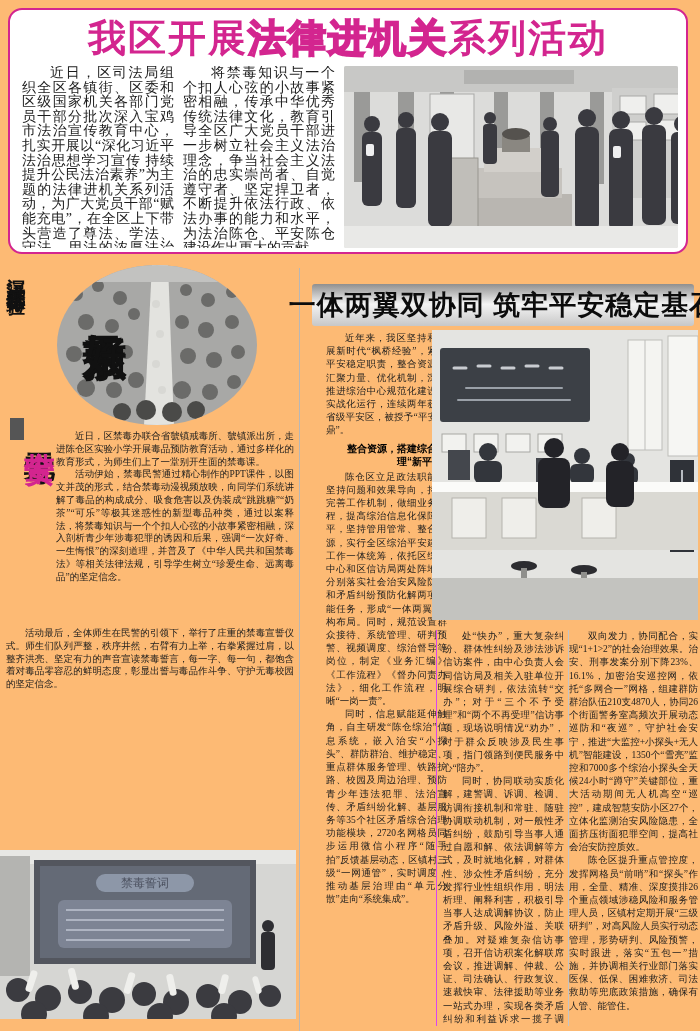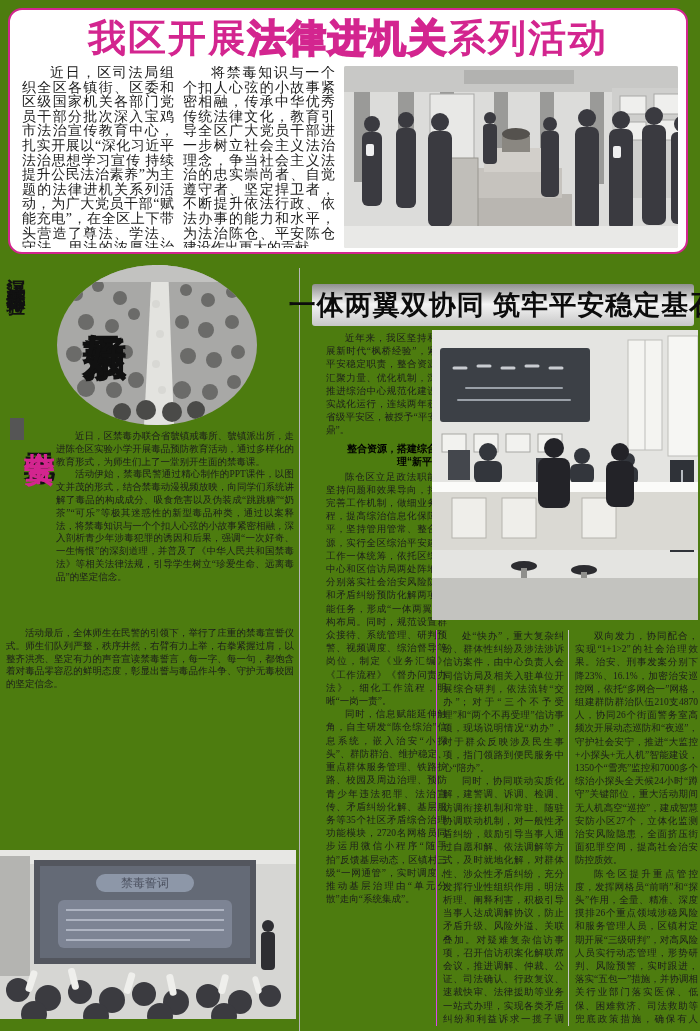--- a/index.html
+++ b/index.html
@@ -1,16 +1,16 @@
 <!DOCTYPE html>
 <html><head>
 <meta charset="utf-8">
 <style>
   html,body{margin:0;padding:0;background:#ffffff;}
-  #page{position:relative;width:700px;height:1031px;background:#4d7c0f;overflow:hidden;
+  #page{position:relative;width:700px;height:1031px;background:#fdba74;overflow:hidden;
         font-family:"Liberation Serif", serif;color:#1c1c1c;}
 
   
   #top-box{position:absolute;left:8px;top:8px;width:680px;height:246px;
            border:2px solid #d3258f;border-radius:14px;box-sizing:border-box;background:#fff;}
   #headline{position:absolute;left:0;top:8px;width:100%;text-align:center;
             font-family:"Liberation Sans", sans-serif;font-weight:900;font-size:38px;
             letter-spacing:2px;line-height:1.1;white-space:nowrap;}
   #headline .solid{color:#d3258f;}
   #headline .outline{color:#ffffff;-webkit-text-stroke:2px #d3258f;text-shadow:0 0 1px #d3258f;}
@@ -47,21 +47,21 @@
             display:flex;align-items:center;justify-content:center;}
   #r-banner span{font-family:"Liberation Sans", sans-serif;font-weight:900;font-size:27px;
                  color:#0c0c0c;letter-spacing:1px;white-space:nowrap;}
   .rcol{position:absolute;overflow:hidden;}
   .rcol p{font-size:9.5px;line-height:13.2px;}
   .rcol h4{margin:4px 0 3px 0;font-family:"Liberation Sans", sans-serif;
            font-size:10px;line-height:13px;color:#000;text-align:right;}
   #r-col1{left:20px;top:64px;width:121px;height:692px;}
   #r-photo{position:absolute;left:126px;top:62px;width:266px;height:290px;overflow:hidden;}
   #r-col2{left:130px;top:362px;width:128px;height:396px;border-left:1px solid #d946ef;padding-left:6px;box-sizing:border-box;}
-  #r-col3{left:262px;top:362px;width:130px;height:396px;border-left:1px solid #c4c4c4;padding-left:6px;box-sizing:border-box;}
+  #r-col3{left:262px;top:362px;width:130px;height:396px;border-left:1px solid #c4c4c4;box-sizing:border-box;}
 </style>
 </head>
 <body>
 
 <div id="page">
 
   <div id="top-box">
     <div id="headline">
       <span class="solid">我区开展</span><span class="outline">法律进机关</span><span class="solid">系列活动</span>
     </div>

